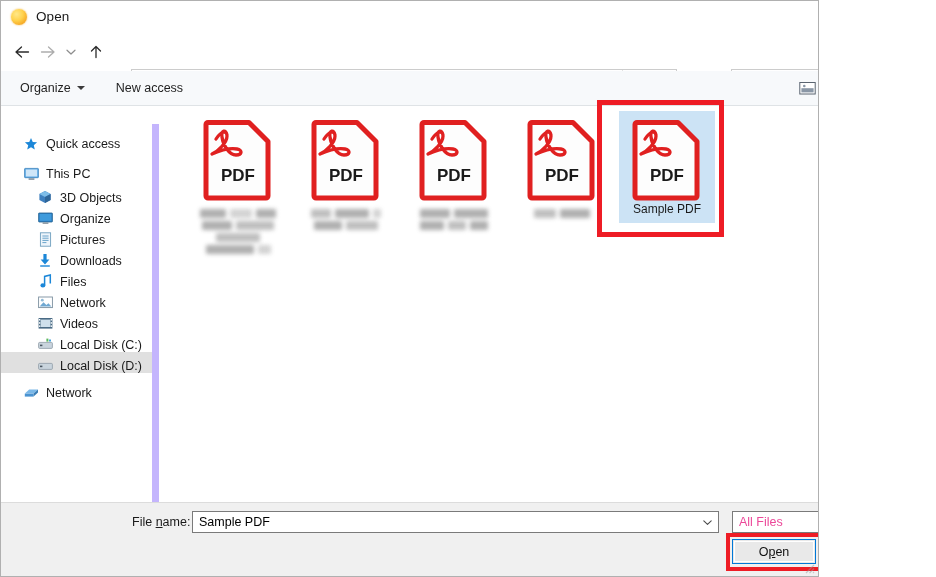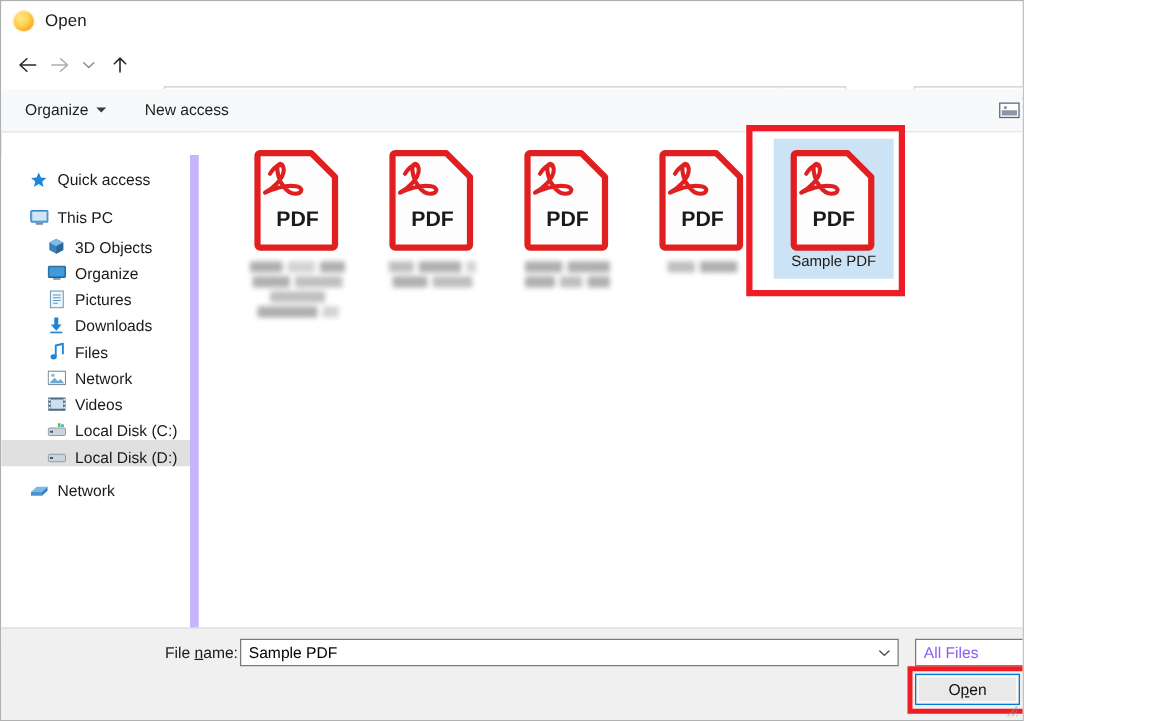--- a/index.html
+++ b/index.html
@@ -185,21 +185,21 @@
     margin-left:6px;font-size:12.5px;color:#000000;
   }
   #filename-chevron{
     margin-left:auto;width:22px;height:20px;display:flex;align-items:center;justify-content:center;
   }
   #filetype-combo{
     position:absolute;left:731px;top:510px;width:185px;height:22px;
     background:#ffffff;border:1px solid #7a7a7a;box-sizing:border-box;
     display:flex;align-items:center;
   }
-  #filetype-value{margin-left:6px;font-size:12.5px;color:#8b5cf6;text-align:center;}
+  #filetype-value{margin-left:6px;font-size:12.5px;color:#ec4899;text-align:center;}
   #filetype-chevron{
     margin-left:auto;width:22px;height:20px;display:flex;align-items:center;justify-content:center;
   }
   #open-button{
     position:absolute;left:731px;top:538px;width:84px;height:25px;
     background:#e9e9e9;border:1px solid #0078d7;box-sizing:border-box;
     display:flex;align-items:center;justify-content:center;
     font-size:12.5px;color:#111111;cursor:default;
   }
   #open-button .inner{

